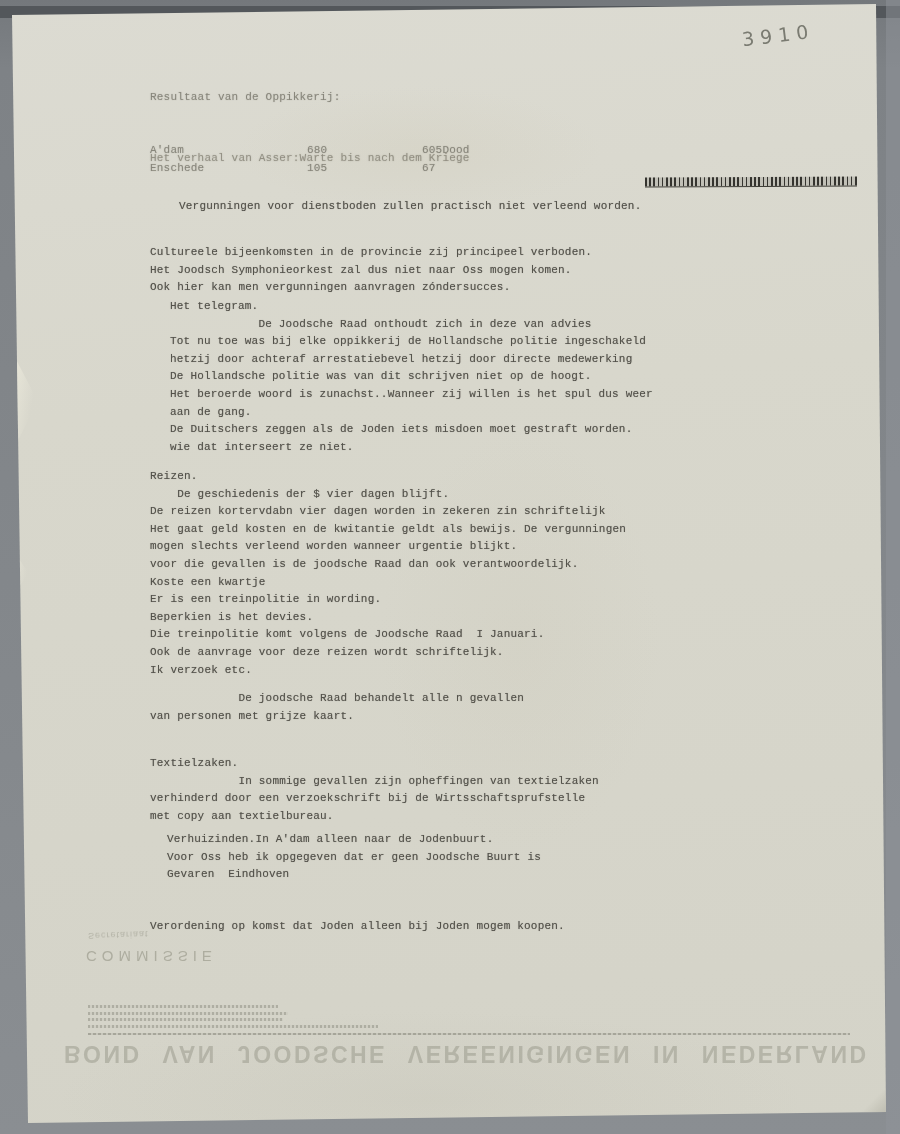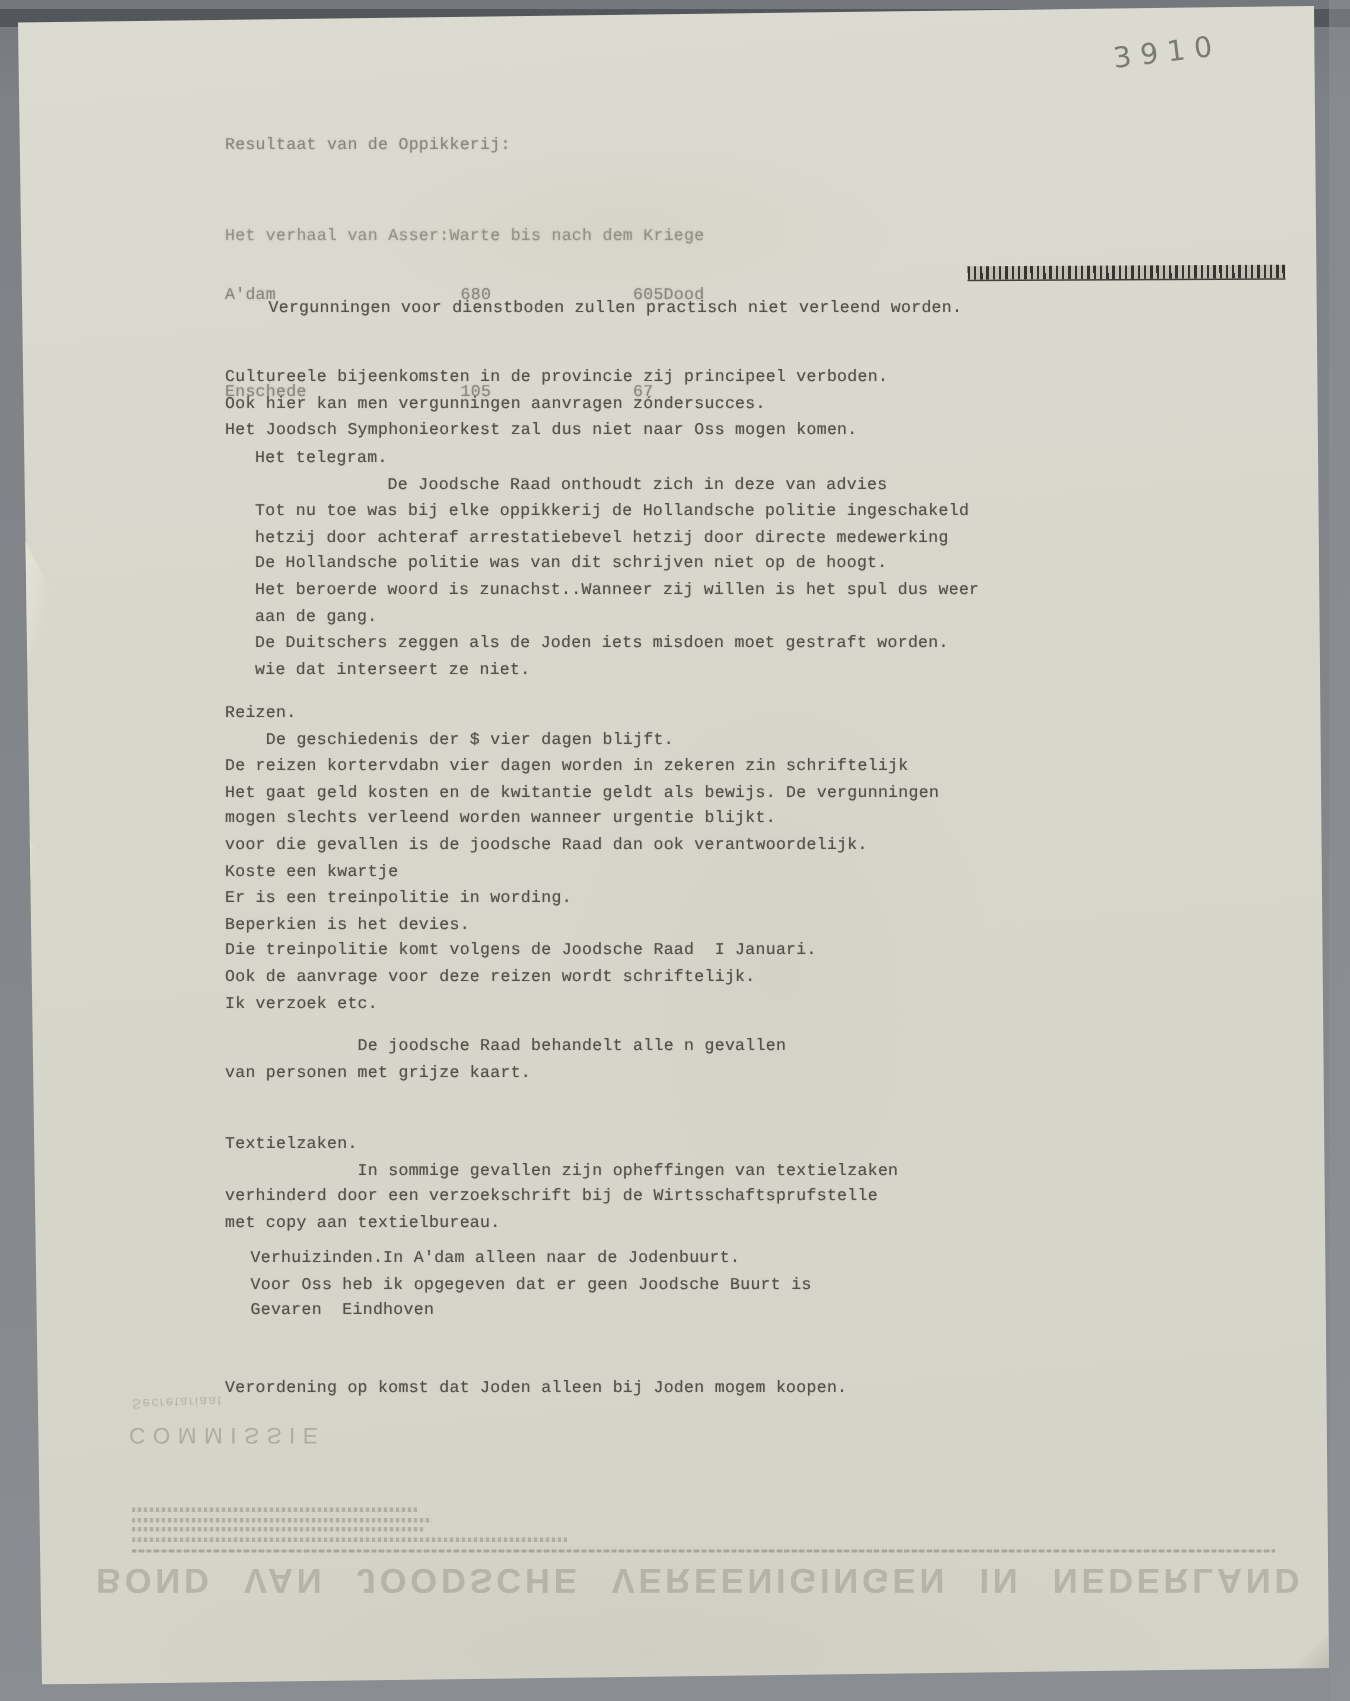--- a/index.html
+++ b/index.html
@@ -30,21 +30,21 @@
     background:linear-gradient(315deg,#b9b8ac 0%,rgba(216,215,204,0) 60%);}
 
   
   .para{position:absolute;white-space:pre;font-size:11px;line-height:17.6px;
     color:rgba(72,70,63,0.85);letter-spacing:0.2px;text-shadow:0 0 0.7px rgba(72,70,63,0.55);}
   .tline{white-space:pre;}
   .faded{color:rgba(112,110,99,0.62);text-shadow:0 0 1px rgba(112,110,99,0.5);}
   .very-faded{color:rgba(118,115,102,0.55);text-shadow:0 0 1.2px rgba(118,115,102,0.5);}
 
   .p-result{left:150px;top:54px;}
-  .result-row{display:grid;grid-template-columns:157px 115px auto;margin-top:47px;}
+  .result-row{display:grid;grid-template-columns:157px 115px auto;}
   .p-verhaal{left:150px;top:150px;}
   .strike-band{position:absolute;left:645px;top:177px;width:212px;height:9px;
     background:repeating-linear-gradient(90deg,#35342f 0 1.6px,rgba(53,52,47,0.15) 1.6px 4.2px);
     border-bottom:1.6px solid #403f39;transform:rotate(-0.3deg);}
   .p-vergunningen{left:150px;top:198px;margin-left:29px;}
   .p-cultureele{left:150px;top:230px;margin-top:14px;}
   .p-telegram{left:150px;top:298px;margin-left:20px;}
   .p-reizen{left:150px;top:468px;}
   .p-grijze{left:150px;top:690px;}
   .p-textiel{left:150px;top:755px;}
@@ -85,21 +85,21 @@
   <div class="handwritten">3910</div>
 
   <div class="para p-result faded">
     <div class="tline">Resultaat van de Oppikkerij:</div>
     <div id="result-rows"><div class="result-row"><div class="tline">A'dam</div><div class="tline">680</div><div class="tline">605Dood</div></div><div class="result-row"><div class="tline">Enschede</div><div class="tline">105</div><div class="tline">67</div></div></div>
   </div>
 
   <div id="typed-root">
       <div class="para p-verhaal very-faded"><div class="tline">Het verhaal van Asser:Warte bis nach dem Kriege</div></div>
       <div class="para p-vergunningen"><div class="tline">Vergunningen voor dienstboden zullen practisch niet verleend worden.</div></div>
-      <div class="para p-cultureele"><div class="tline">Cultureele bijeenkomsten in de provincie zij principeel verboden.</div><div class="tline">Ook hier kan men vergunningen aanvragen zóndersucces.</div><div class="tline">Het Joodsch Symphonieorkest zal dus niet naar Oss mogen komen.</div></div>
+      <div class="para p-cultureele"><div class="tline">Cultureele bijeenkomsten in de provincie zij principeel verboden.</div><div class="tline">Het Joodsch Symphonieorkest zal dus niet naar Oss mogen komen.</div><div class="tline">Ook hier kan men vergunningen aanvragen zóndersucces.</div></div>
       <div class="para p-telegram"><div class="tline">Het telegram.</div><div class="tline">             De Joodsche Raad onthoudt zich in deze van advies</div><div class="tline">Tot nu toe was bij elke oppikkerij de Hollandsche politie ingeschakeld</div><div class="tline">hetzij door achteraf arrestatiebevel hetzij door directe medewerking</div><div class="tline">De Hollandsche politie was van dit schrijven niet op de hoogt.</div><div class="tline">Het beroerde woord is zunachst..Wanneer zij willen is het spul dus weer</div><div class="tline">aan de gang.</div><div class="tline">De Duitschers zeggen als de Joden iets misdoen moet gestraft worden.</div><div class="tline">wie dat interseert ze niet.</div></div>
       <div class="para p-reizen"><div class="tline">Reizen.</div><div class="tline">    De geschiedenis der $ vier dagen blijft.</div><div class="tline">De reizen kortervdabn vier dagen worden in zekeren zin schriftelijk</div><div class="tline">Het gaat geld kosten en de kwitantie geldt als bewijs. De vergunningen</div><div class="tline">mogen slechts verleend worden wanneer urgentie blijkt.</div><div class="tline">voor die gevallen is de joodsche Raad dan ook verantwoordelijk.</div><div class="tline">Koste een kwartje</div><div class="tline">Er is een treinpolitie in wording.</div><div class="tline">Beperkien is het devies.</div><div class="tline">Die treinpolitie komt volgens de Joodsche Raad  I Januari.</div><div class="tline">Ook de aanvrage voor deze reizen wordt schriftelijk.</div><div class="tline">Ik verzoek etc.</div></div>
       <div class="para p-grijze"><div class="tline">             De joodsche Raad behandelt alle n gevallen</div><div class="tline">van personen met grijze kaart.</div></div>
       <div class="para p-textiel"><div class="tline">Textielzaken.</div><div class="tline">             In sommige gevallen zijn opheffingen van textielzaken</div><div class="tline">verhinderd door een verzoekschrift bij de Wirtsschaftsprufstelle</div><div class="tline">met copy aan textielbureau.</div></div>
       <div class="para p-verhuizinden"><div class="tline">Verhuizinden.In A'dam alleen naar de Jodenbuurt.</div><div class="tline">Voor Oss heb ik opgegeven dat er geen Joodsche Buurt is</div><div class="tline">Gevaren  Eindhoven</div></div>
       <div class="para p-verordening"><div class="tline">Verordening op komst dat Joden alleen bij Joden mogem koopen.</div></div>
     </div>
 
   <div class="strike-band"></div>
 

